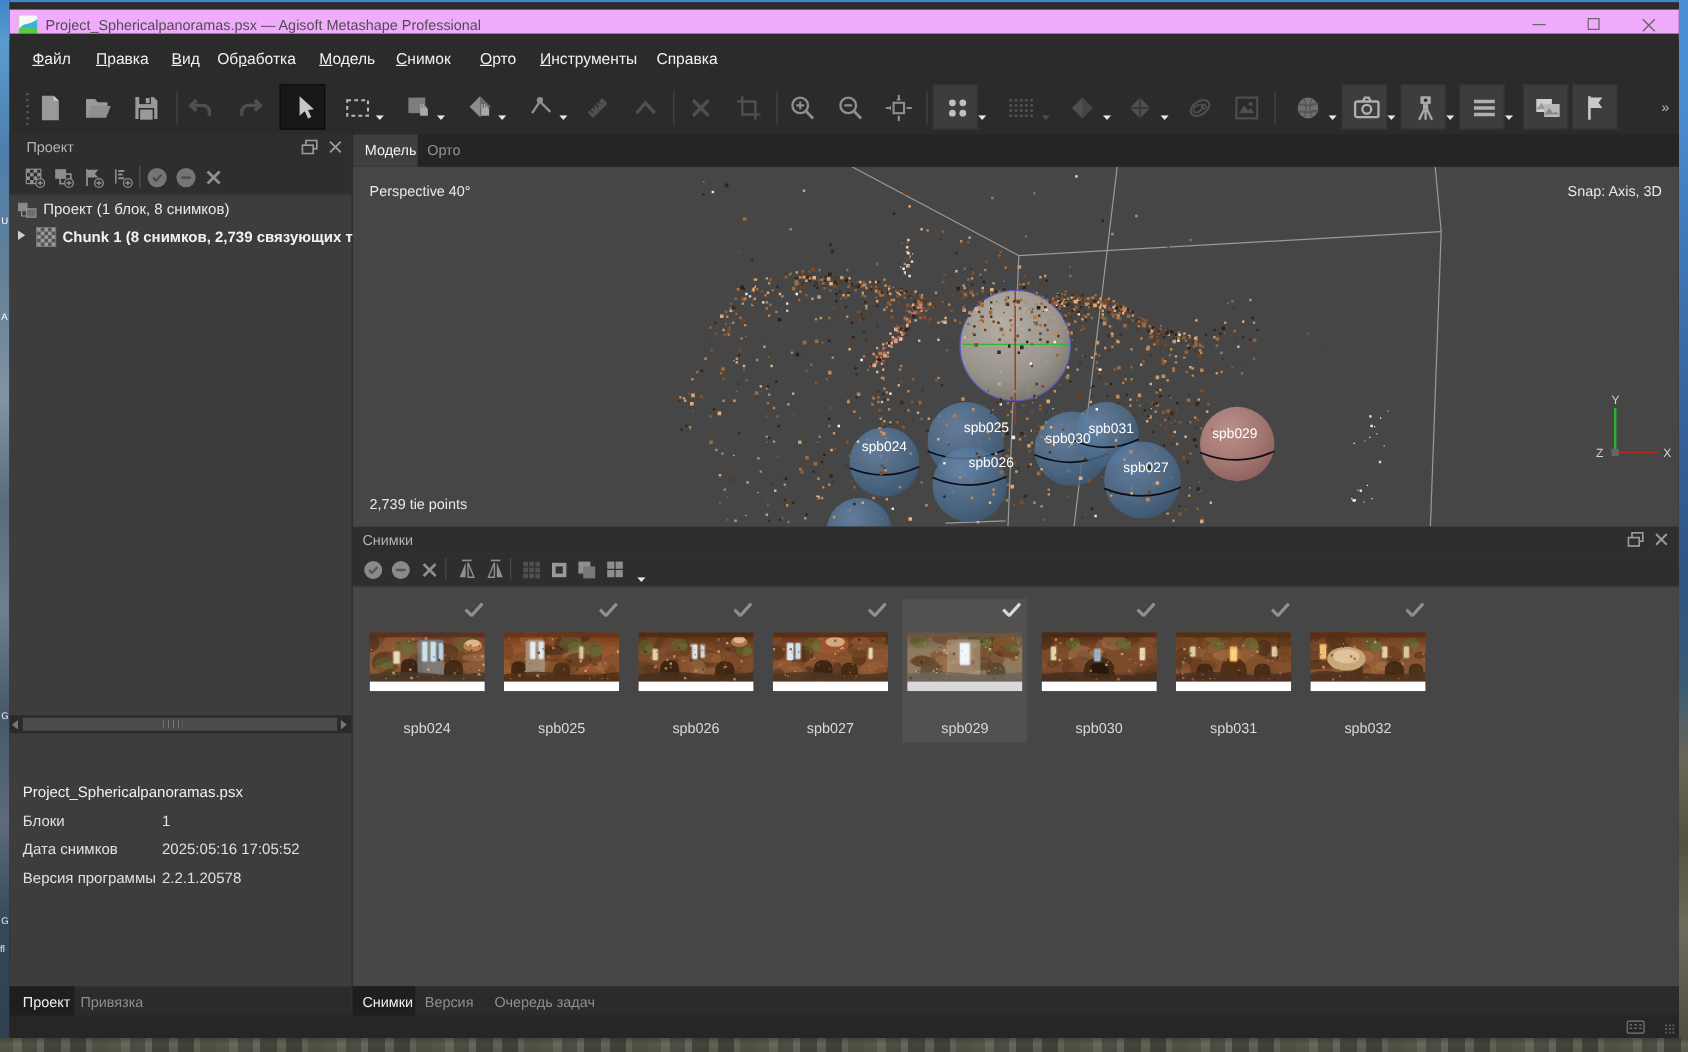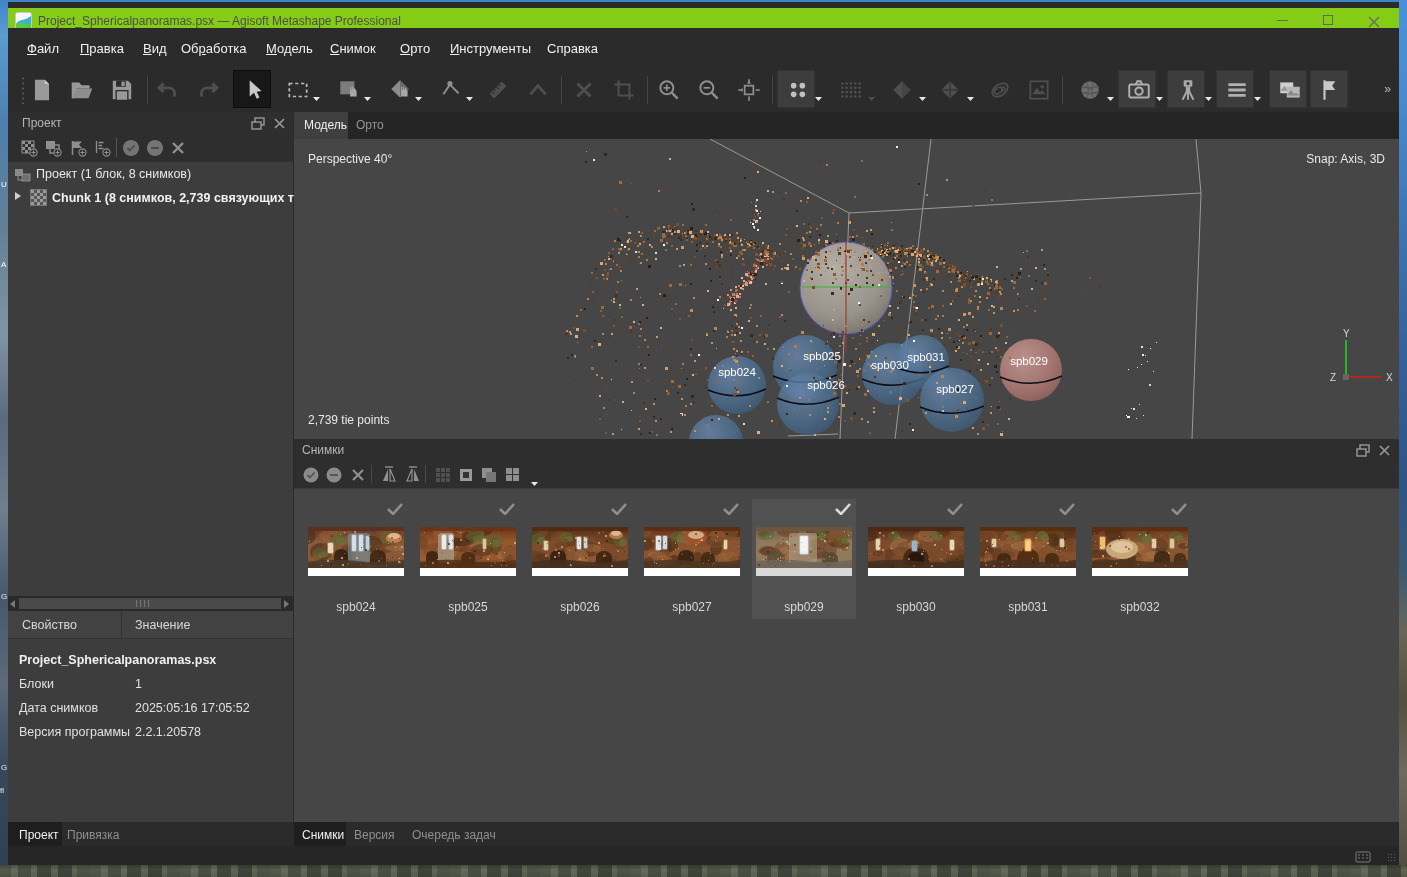--- a/index.html
+++ b/index.html
@@ -13,21 +13,21 @@
 <div style="position:absolute;left:1px;top:260px;color:#fff;font-size:8px">A</div>
 <div style="position:absolute;left:1px;top:592px;color:#eee;font-size:8px">G</div>
 <div style="position:absolute;left:1px;top:763px;color:#eee;font-size:8px">G</div>
 <div style="position:absolute;left:0px;top:786px;color:#eee;font-size:8px">fl</div>
 </div>
 <div style="position:absolute;left:1399px;top:0;width:8px;height:877px;background:linear-gradient(180deg,#4a90d9 0%,#4a8cd0 10%,#3f76b4 25%,#36619a 40%,#2f5483 55%,#3a5a74 65%,#6a6657 72%,#54503f 80%,#6e6a5c 88%,#4e4a3f 100%)"></div>
 <div style="position:absolute;left:0;top:865px;width:1407px;height:12px;background:linear-gradient(180deg,rgba(35,37,31,0.45),rgba(35,37,31,0.1) 40%,rgba(35,37,31,0.25)),repeating-linear-gradient(90deg,#5a5f50 0 11px,#6e7362 11px 18px,#515548 18px 31px,#6d7261 31px 37px,#474b3e 37px 51px,#676c5b 51px 58px,#43473c 58px 72px,#686d5c 72px 77px,#555a4b 77px 90px)"></div>
 
 <div class="abs" style="left:8px;top:2px;width:1391px;height:863px;background:#2b2b2b">
 
-  <div class="abs" style="left:0;top:6px;width:1391px;height:26px;background:#84cc16">
+  <div class="abs" style="left:0;top:6px;width:1391px;height:26px;background:#f0abfc">
     <div class="abs" style="left:7px;top:4px"><svg width="17" height="17" viewBox="0 0 17 17" style="">
           <rect x="0.5" y="0.5" width="16" height="16" rx="2" fill="#f8f8f8" stroke="#c8c8c8"></rect>
           <path d="M1 12 C5 6 8 10 16 4 L16 16 L1 16 Z" fill="#35b3d9"></path>
           <path d="M1 12 C6 8 10 13 16 11 L16 16 L1 16 Z" fill="#57c84a"></path>
         </svg></div>
     <div class="abs" style="left:30px;top:6px;font-size:12px;color:#4e4e4e">Project_Sphericalpanoramas.psx — Agisoft Metashape Professional</div>
     <div class="abs" style="left:1269px;top:12px;width:11px;height:1px;background:#666"></div>
     <div class="abs" style="left:1315px;top:7px;width:10px;height:10px;border:1px solid #666"></div>
     <div class="abs" style="left:1360px;top:6px"><svg width="12" height="12" viewBox="0 0 12 12" style="">
           <path d="M1 1 L11 11 M11 1 L1 11" stroke="#666" stroke-width="1.2"></path>
@@ -334,26 +334,21 @@
         </svg></div>
     <div class="abs" style="left:44px;top:79px;font-size:12.5px;font-weight:bold;color:#f2f2f2;white-space:nowrap;width:247px;overflow:hidden">Chunk 1 (8 снимков, 2,739 связующих точ</div>
 
     <div class="abs" style="left:0;top:484px;width:285px;height:15px;background:#2a2a2a">
       <div class="abs" style="left:2px;top:4px;width:0;height:0;border-right:5px solid #777;border-top:4px solid transparent;border-bottom:4px solid transparent"></div>
       <div class="abs" style="left:276px;top:4px;width:0;height:0;border-left:5px solid #777;border-top:4px solid transparent;border-bottom:4px solid transparent"></div>
       <div class="abs" style="left:11px;top:2px;width:262px;height:11px;background:#4a4a4a"></div>
       <div class="abs" style="left:128px;top:4px;width:16px;height:7px;background-image:repeating-linear-gradient(90deg,#777 0 1px,transparent 1px 4px)"></div>
     </div>
 
-    <div class="abs" style="left:0;top:499px;width:285px;height:28px;background:#424242;border-bottom:1px solid #333">
-      <div class="abs" style="left:14px;top:7px;font-size:12.5px;color:#d8d8d8">Свойство</div>
-      <div class="abs" style="left:127px;top:7px;font-size:12.5px;color:#d8d8d8">Значение</div>
-      <div class="abs" style="left:113px;top:0;width:1px;height:28px;background:#333"></div>
-    </div>
-    <div class="abs" style="left:11px;top:541px;font-size:12.5px;font-weight:bold;color:#f0f0f0">Project_Sphericalpanoramas.psx</div>
+    <div class="abs" style="left:11px;top:541px;font-size:12.5px;font-weight:normal;color:#f0f0f0">Project_Sphericalpanoramas.psx</div>
     <div class="abs" style="left:11px;top:565px;font-size:12.5px;color:#e0e0e0">Блоки</div>
     <div class="abs" style="left:127px;top:565px;font-size:12.5px;color:#e0e0e0">1</div>
     <div class="abs" style="left:11px;top:589px;font-size:12.5px;color:#e0e0e0">Дата снимков</div>
     <div class="abs" style="left:127px;top:589px;font-size:12.5px;color:#e0e0e0">2025:05:16 17:05:52</div>
     <div class="abs" style="left:11px;top:613px;font-size:12.5px;color:#e0e0e0">Версия программы</div>
     <div class="abs" style="left:127px;top:613px;font-size:12.5px;color:#e0e0e0">2.2.1.20578</div>
 
     <div class="abs" style="left:0;top:710px;width:285px;height:26px;background:#2b2b2b">
       <div class="abs" style="left:0;top:0;width:54px;height:26px;background:#1e1e1e"></div>
       <div class="abs" style="left:11px;top:6px;font-size:12px;color:#f0f0f0">Проект</div>

